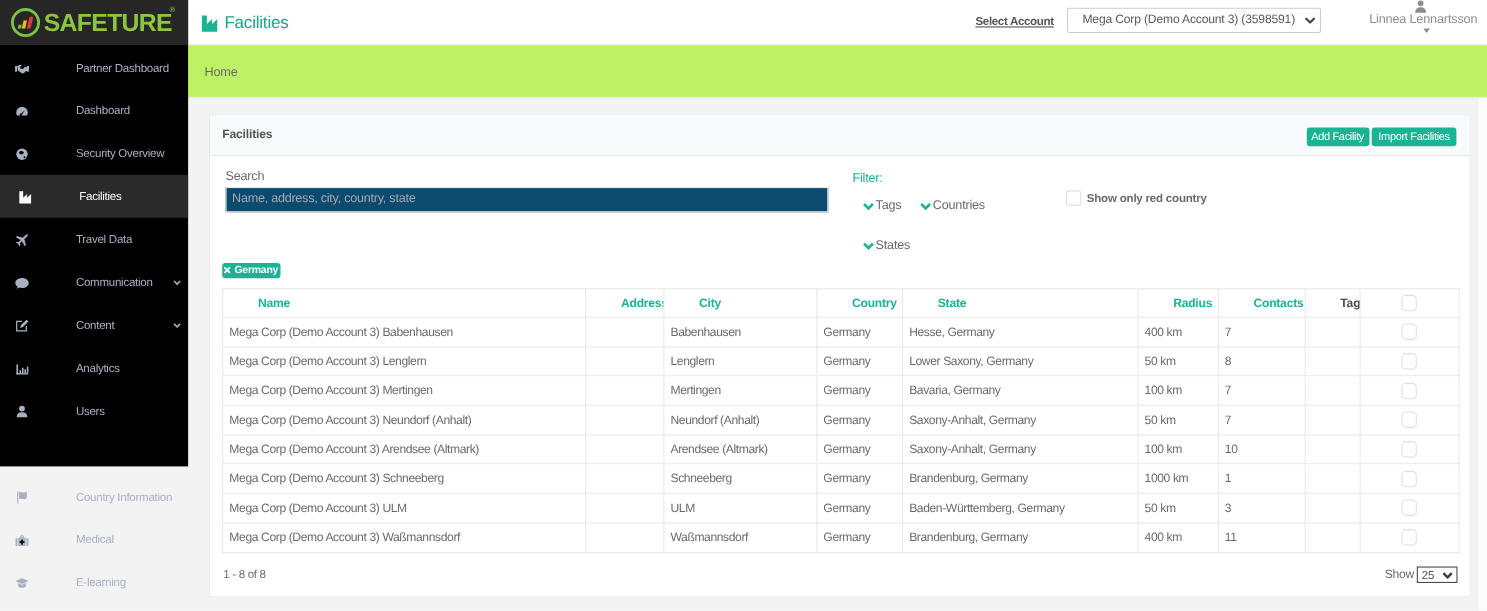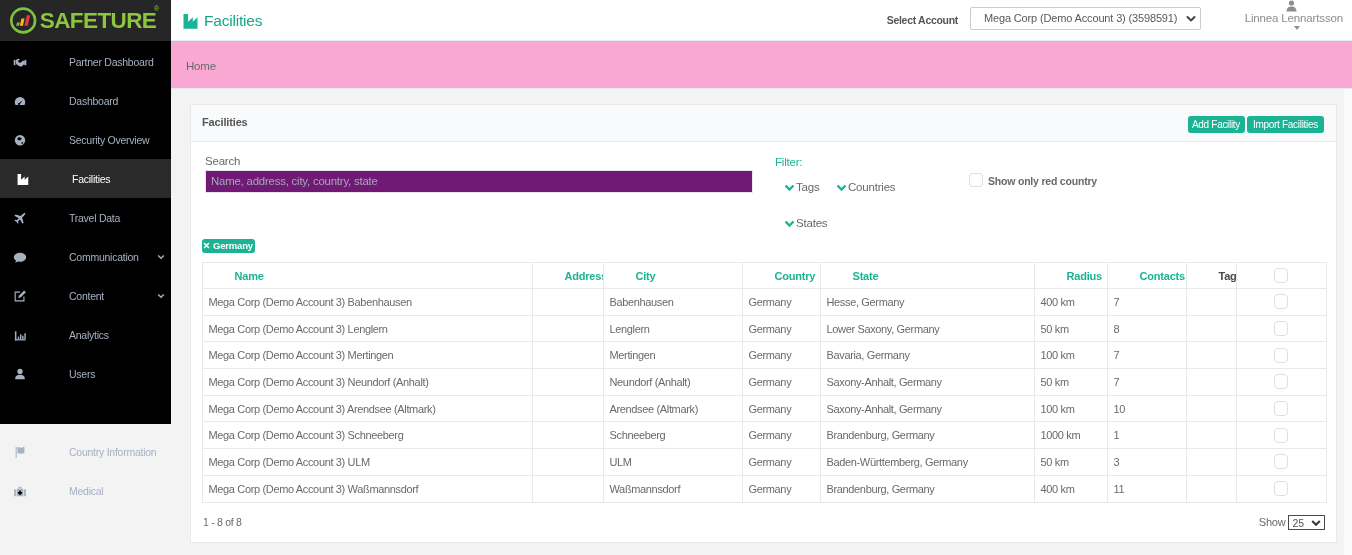--- a/index.html
+++ b/index.html
@@ -14,45 +14,45 @@
 .menu-item.active { background:#2a2a2a; color:#fff; }
 .menu-item.active .mi-icon { left:16px; }
 .menu-item.active .mi-label { left:40px; }
 .mi-chev { position:absolute; right:6px; top:50%; transform:translateY(-50%); width:8px; height:8px; }
 
 
 #navbar { position:absolute; left:171px; top:0; width:1181px; height:41px; background:#fff; border-bottom:1px solid #e7eaec; z-index:4; }
 #pagetitle { position:absolute; left:11px; top:0; height:41px; display:flex; align-items:center; color:#18a689; }
 #pagetitle svg { margin-right:4px; }
 #pagetitle .t { font-size:15.5px; letter-spacing:-0.2px; }
-#selacct-label { position:absolute; left:715px; top:14px; width:72px; text-align:right; font-size:10.5px; letter-spacing:-0.3px; font-weight:bold; color:#555; }
+#selacct-label { position:absolute; left:715px; top:14px; width:72px; text-align:right; font-size:10.5px; letter-spacing:-0.3px; font-weight:bold; color:#555;text-decoration:underline; }
 #selacct { position:absolute; left:799px; top:7px; width:231px; height:23px; border:1px solid #ccc; border-radius:2px; background:#fff; }
 #selacct .v { position:absolute; left:13px; top:4px; font-size:11px; letter-spacing:-0.15px; color:#595959; white-space:nowrap; }
 #selacct .chev { position:absolute; right:4px; top:6px; }
 #userbox { position:absolute; right:9px; top:0; height:41px; display:flex; align-items:center; color:#8b8f8a; font-size:11.5px; letter-spacing:-0.15px;flex-direction:column; }
 #userbox svg { margin-right:5px; }
 #userbox .caret { width:0; height:0; border-left:3.5px solid transparent; border-right:3.5px solid transparent; border-top:4px solid #8b8f8a; margin-left:6px; margin-top:2px; }
 
 
-#crumbbar { position:absolute; left:171px; top:41px; width:1181px; height:48px; background:#f9a8d4; border-bottom:1px solid #e7eaec; }
+#crumbbar { position:absolute; left:171px; top:41px; width:1181px; height:48px; background:#bef264; border-bottom:1px solid #e7eaec; }
 #crumbbar .home { position:absolute; left:15px; top:19px; font-size:11.5px; letter-spacing:-0.2px; color:#676a6c; }
 
 
 #content { position:absolute; left:171px; top:89px; width:1173px; height:466px; background:#f3f3f4; }
 #scrollstrip { position:absolute; left:1344px; top:89px; width:8px; height:466px; background:#fbfbfb; z-index:6; }
 #card { position:absolute; left:19px; top:15px; width:1147px; height:439px; background:#fff; border:1px solid #e7eaec; }
 #card-head { position:absolute; left:0; top:0; width:100%; height:37px; background:#f9fafb; border-bottom:1px solid #e7eaec; }
 #card-head .title { position:absolute; left:11px; top:11px; font-size:11px; letter-spacing:-0.15px; font-weight:bold; color:#555; }
 .btn { position:absolute; top:11px; height:17px; background:#1ab394; color:#fff; font-size:10px; letter-spacing:-0.3px; border-radius:3px; display:flex; align-items:center; justify-content:center; }
 #btn-add { right:91.5px; width:57px; }
 #btn-imp { right:12px; width:77px; }
 
 .lbl { font-size:11.5px; letter-spacing:-0.2px; color:#676a6c; }
 #search-label { position:absolute; left:14px; top:50px; }
-#search-input { position:absolute; left:14px; top:65px; width:548px; height:23px; border:1px solid #e5e6e7; background:#701a75; }
+#search-input { position:absolute; left:14px; top:65px; width:548px; height:23px; border:1px solid #e5e6e7; background:#0c4a6e; }
 #search-input .ph { position:absolute; left:5px; top:4px; font-size:11.4px; letter-spacing:-0.2px; color:#a3aab3; }
 
 #filter-label { position:absolute; left:584px; top:51px; font-size:11.5px; letter-spacing:-0.2px; color:#1ab394; }
 .ftoggle { position:absolute; font-size:11.5px; letter-spacing:-0.2px; color:#676a6c; display:flex; align-items:center; }
 .ftoggle svg { margin-right:1px; }
 #ft-tags { left:593px; top:76px; }
 #ft-countries { left:645px; top:76px; }
 #ft-states { left:593px; top:112px; }
 #redalerts { position:absolute; left:778px; top:68px; width:14px; height:14px; border:1px solid #dce0e6; border-radius:3px; background:#fff; }
 #redalerts-label { position:absolute; left:797px; top:70px; font-size:10.5px; letter-spacing:-0.2px; font-weight:bold; color:#676a6c; }
@@ -382,13 +382,19 @@
         <g fill="#a7b1c2">
           <rect x="1.3" y="6" width="2.1" height="8" rx="0.6"></rect>
           <rect x="12.6" y="6" width="2.1" height="8" rx="0.6"></rect>
           <path d="M4.2 14 V6.2 c0 -.5 .4 -.9 .9 -.9 h1 V4.1 c0 -.6 .5 -1.1 1.1 -1.1 h1.6 c.6 0 1.1 .5 1.1 1.1 v1.2 h1 c.5 0 .9 .4 .9 .9 V14 z M7.2 4.2 v1.1 h1.6 V4.2 z"></path>
         </g>
         <rect x="7.1" y="7.6" width="1.8" height="5" fill="#000"></rect>
         <rect x="5.5" y="9.2" width="5" height="1.8" fill="#000"></rect>
       </svg>
     <span class="mi-label">Medical</span>
   </div>
+  <div class="menu-item" style="top:510px;">
+    <svg class="mi-icon" viewBox="0 0 16 16">
+        <path fill="#a7b1c2" d="M8 3 L15 6 L8 9 L1 6 z M4 8 v3 c0 1 2 2 4 2 c2 0 4 -1 4 -2 V8 L8 9.8 z"></path>
+      </svg>
+    <span class="mi-label">E-learning</span>
+  </div>
 </div>
 
 </body></html>

